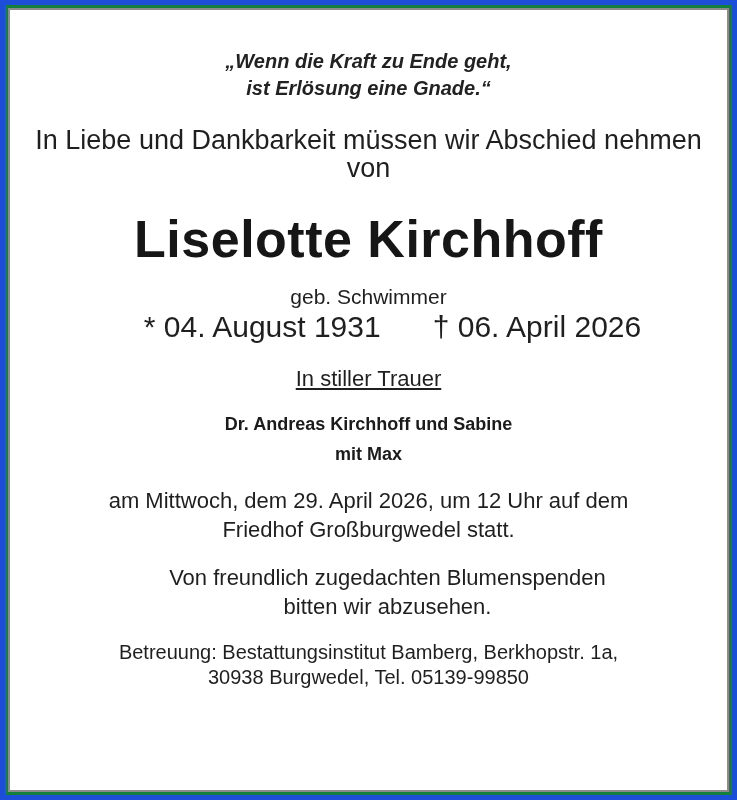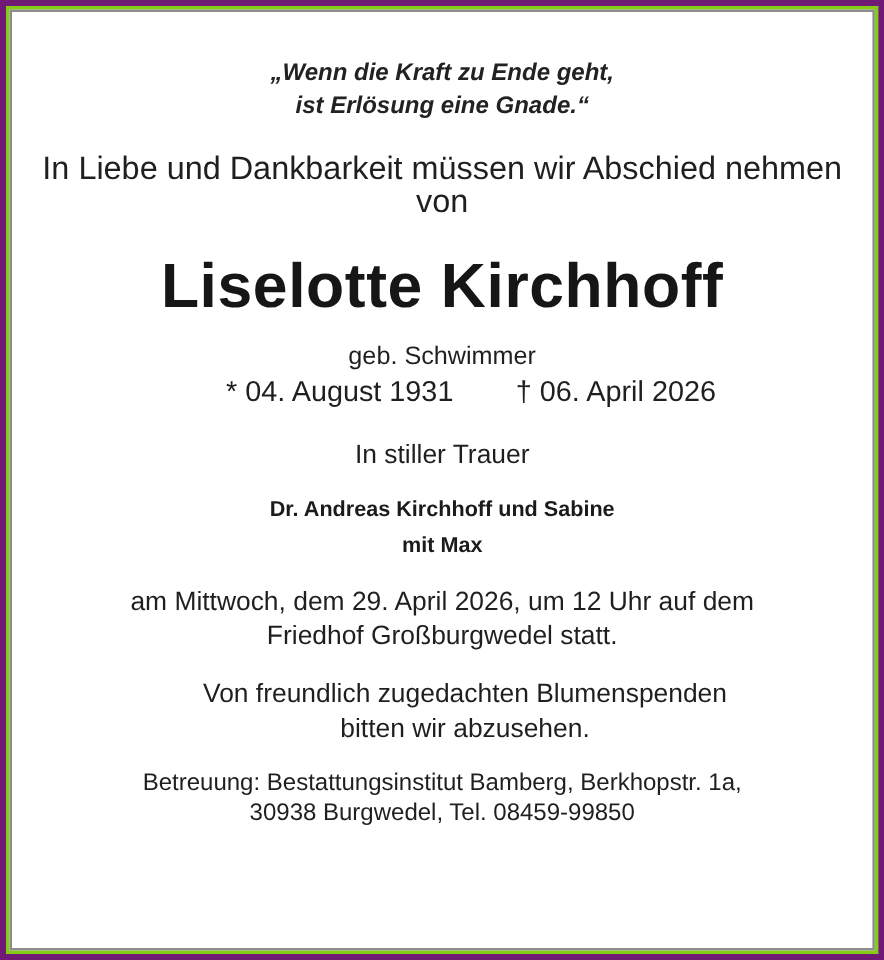--- a/index.html
+++ b/index.html
@@ -11,23 +11,23 @@
     width: 737px;
     height: 800px;
     position: relative;
     font-family: "Liberation Sans", "DejaVu Sans", sans-serif;
     color: #1f1f1f;
     overflow: hidden;
   }
   .card {
     position: absolute;
     inset: 0;
-    border: 5px solid #701a75;
+    border: 5px solid #1d4ed8;
     box-sizing: border-box;
-    background: #84cc16;
+    background: #15803d;
   }
   .inner-frame {
     position: absolute;
     inset: 3px;
     border: 2px solid #8c8c8c;
     box-sizing: border-box;
     background: #ffffff;
   }
   .content {
     position: absolute;
@@ -57,31 +57,32 @@
     letter-spacing: 0.5px;
     text-align: center;
   }
   .maiden {
     margin-top: 13px;
     font-size: 21px;
     line-height: 27px;
   }
   .dates {
     margin-top: 3px;
-    font-size: 24px;
+    font-size: 30px;
     line-height: 28px;
     padding-left: 48px;
   }
   .dates .death-date {
     margin-left: 52px;
   }
   .mourning-label {
     margin-top: 24px;
     font-size: 22px;
     line-height: 28px;
+    text-decoration: underline;
   }
   .mourner-group {
     font-weight: 700;
     font-size: 18px;
     line-height: 30px;
     color: #1b1b1b;
   }
   .mourner-group.first { margin-top: 16px; }
   .mourner-group.second { margin-top: 11px; }
   .ceremony {
@@ -136,18 +137,18 @@
         <div>Friedhof Großburgwedel statt.</div>
       </div>
 
       <div class="flowers">
         <div>Von freundlich zugedachten Blumenspenden</div>
         <div>bitten wir abzusehen.</div>
       </div>
 
       <div class="funeral-home">
         <div>Betreuung: Bestattungsinstitut Bamberg, Berkhopstr. 1a,</div>
-        <div>30938 Burgwedel, Tel. 08459-99850</div>
+        <div>30938 Burgwedel, Tel. 05139-99850</div>
       </div>
 
     </div>
   </div>
 </div>
 
 </body></html>

